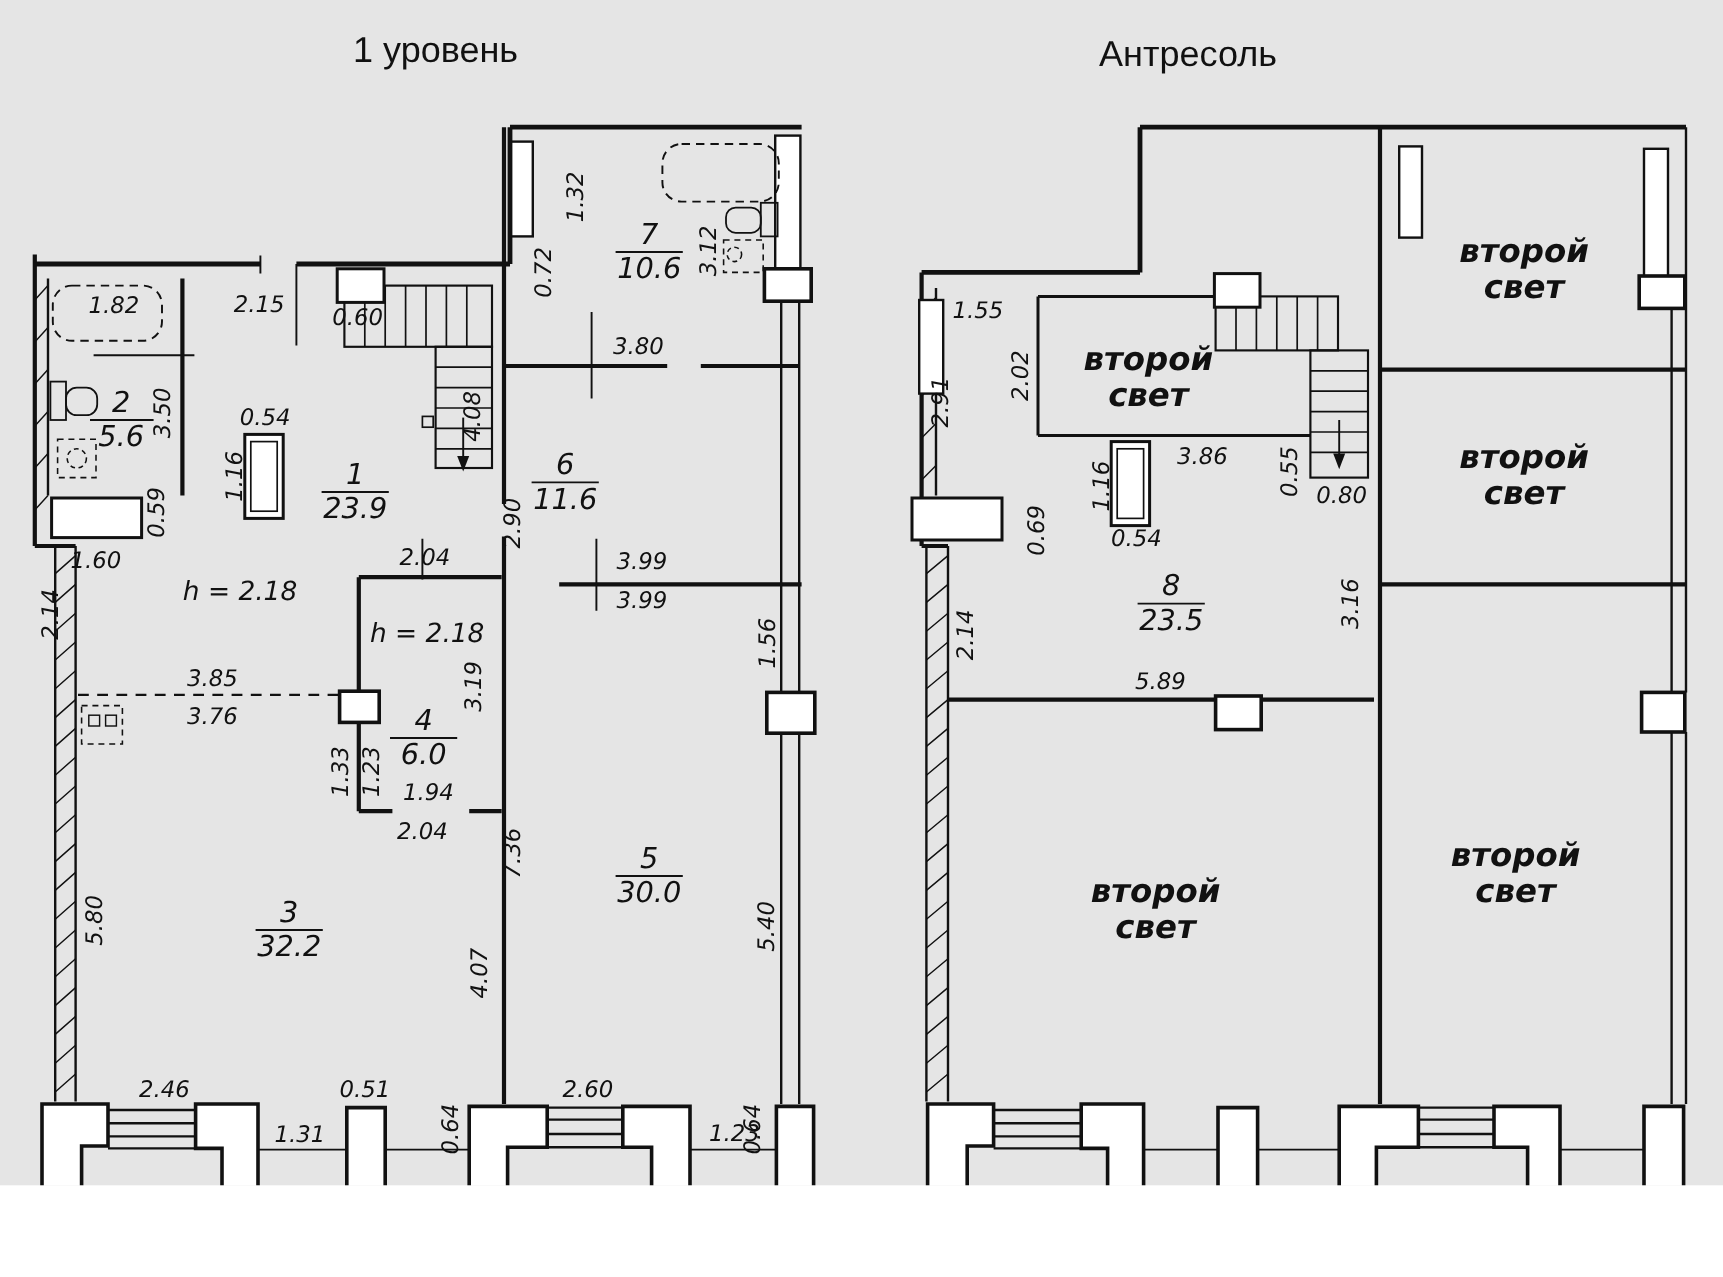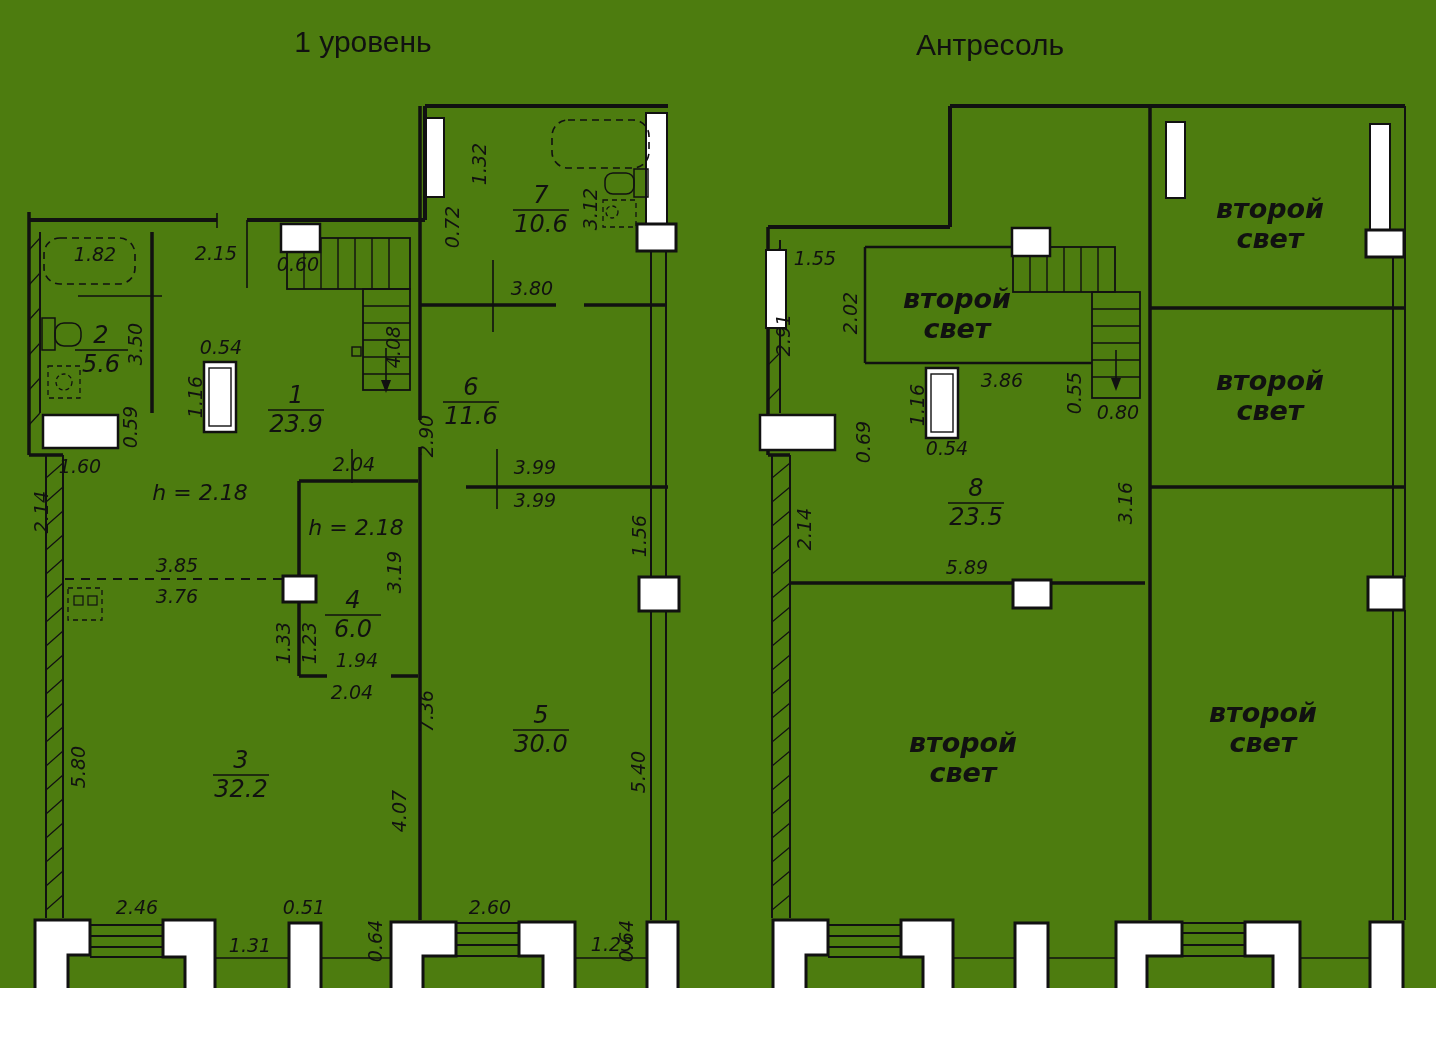--- a/index.html
+++ b/index.html
@@ -1,16 +1,16 @@
 <!DOCTYPE html>
 <html><head>
 <meta charset="utf-8">
 <style>
   html,body{margin:0;padding:0;background:#fff;}
-  .page{width:1436px;height:988px;position:relative;background:#4d7c0f;overflow:hidden;}
+  .page{width:1436px;height:988px;position:relative;background:#e5e5e5;overflow:hidden;}
   svg{display:block;}
   text{fill:#111;text-anchor:middle;}
   .title{font:30px "Liberation Sans", sans-serif;}
   .dim{font:italic 19px "DejaVu Sans", sans-serif;}
   .rn{font:italic 24px "DejaVu Sans", sans-serif;}
   .ra{font:italic 24px "DejaVu Sans", sans-serif;}
   .note{font:italic 22px "DejaVu Sans", sans-serif;}
   .void{font:italic 600 27px "DejaVu Sans", sans-serif;}
   .w{stroke:#111;fill:none;}
 </style>

